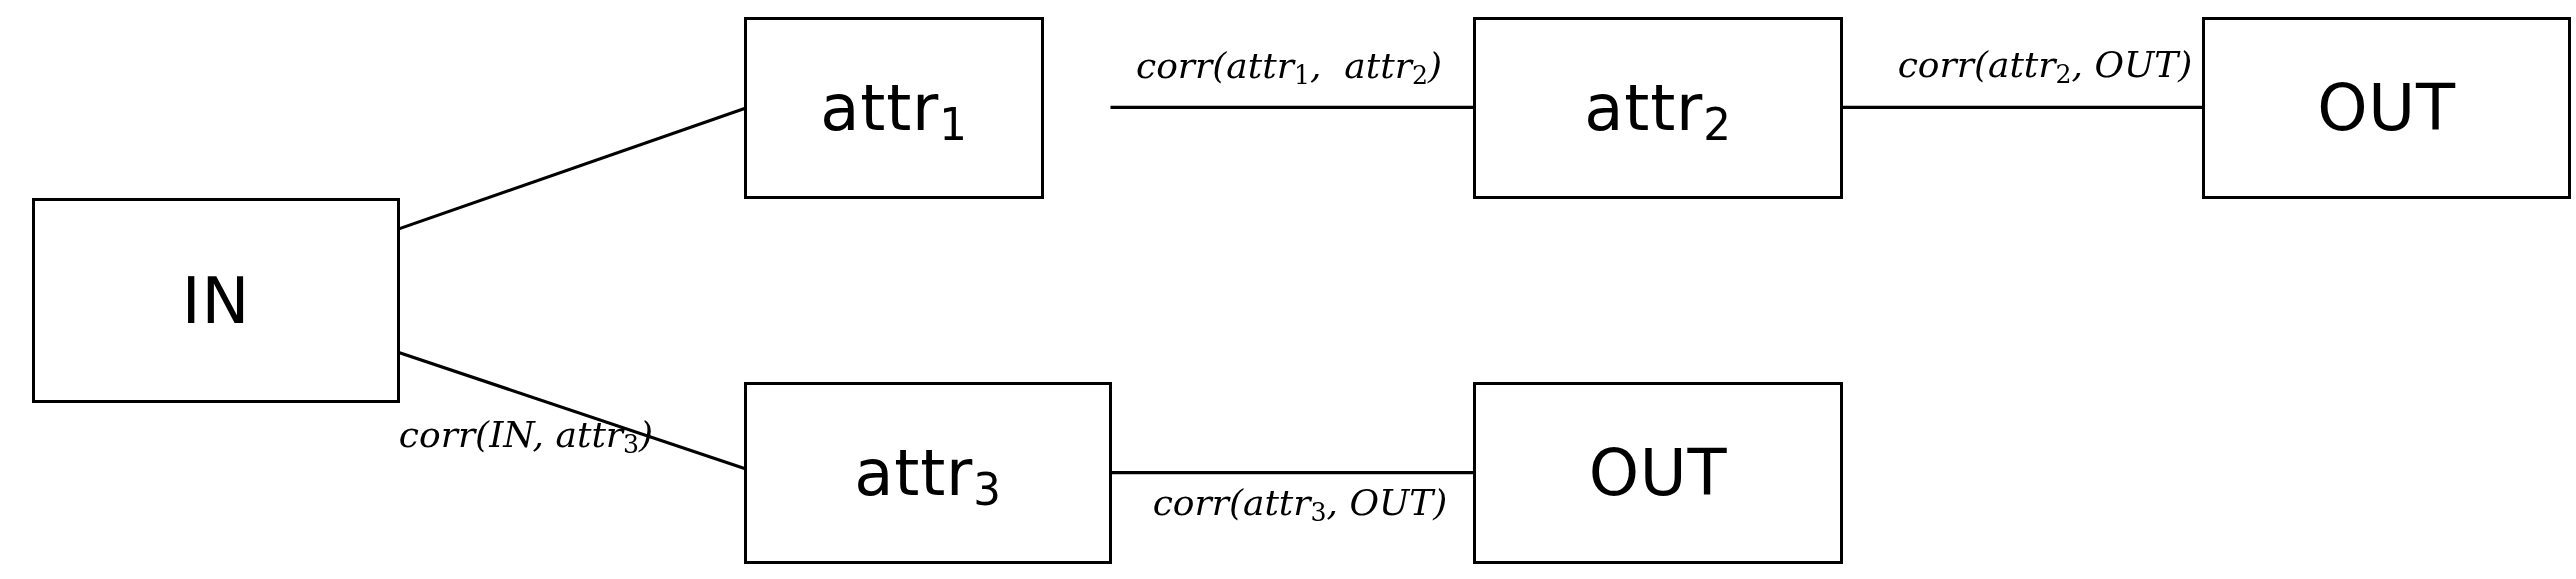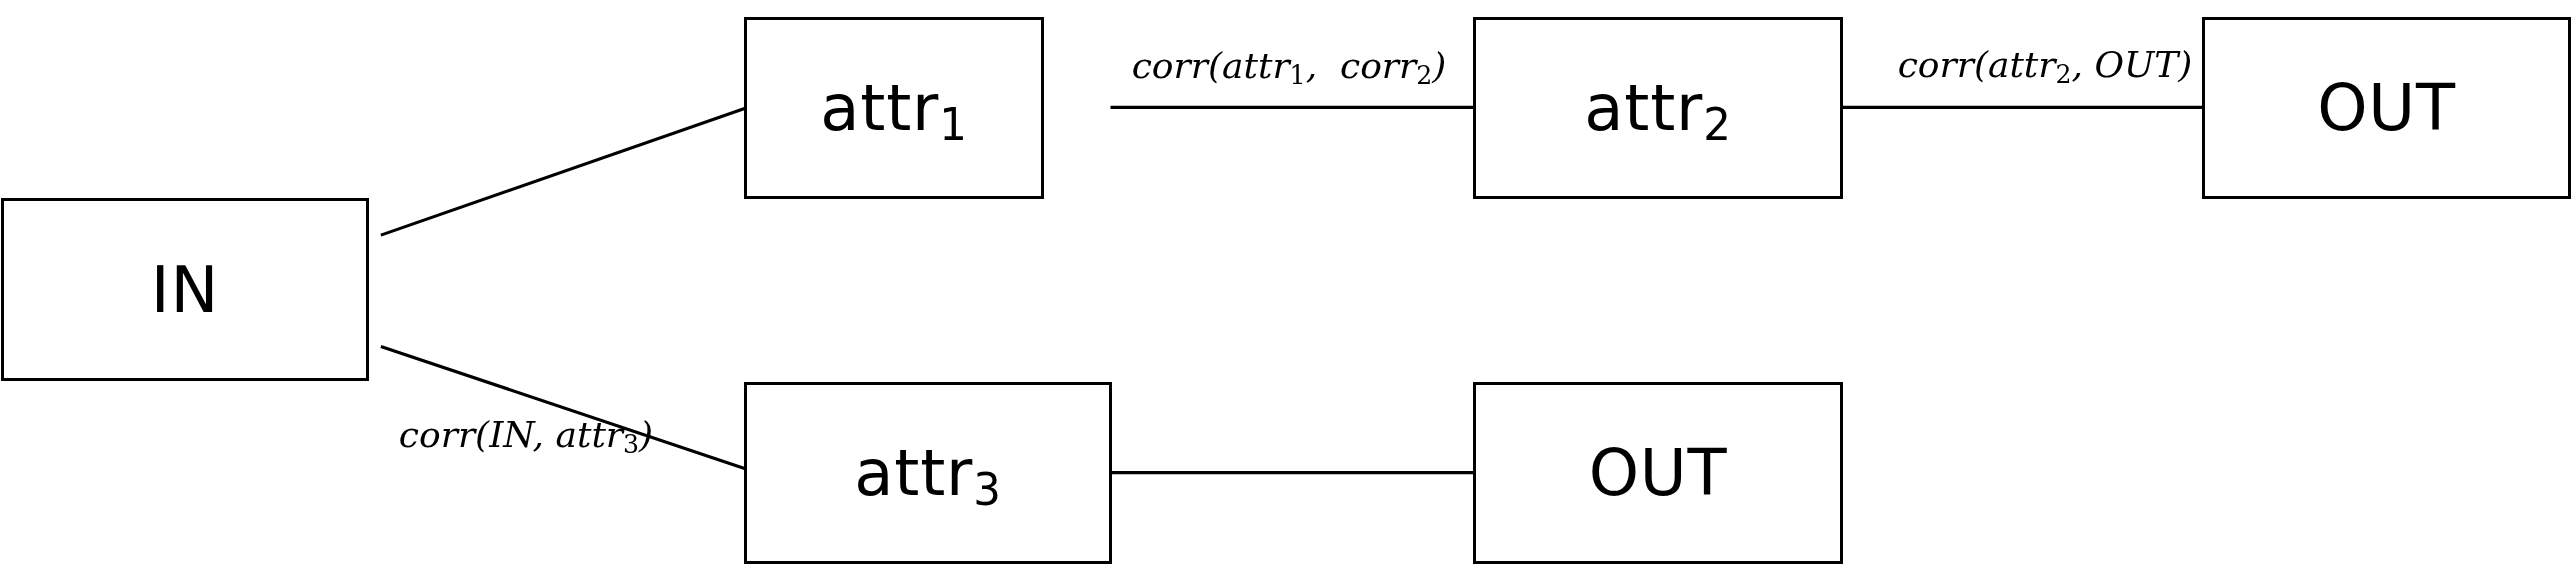--- a/index.html
+++ b/index.html
@@ -66,35 +66,36 @@
 <body>
 
 <div id="canvas" style="background: rgb(255, 255, 255);">
   <svg id="edges" xmlns="http://www.w3.org/2000/svg" viewBox="0 0 3287 740" width="2576" height="580">
       <line x1="486" y1="300" x2="951" y2="138" stroke="#000000" stroke-width="4"></line>
       <line x1="486" y1="442" x2="951" y2="598" stroke="#000000" stroke-width="4"></line>
       <line x1="1417" y1="137" x2="1882" y2="137" stroke="#000000" stroke-width="4"></line>
       <line x1="2350" y1="137" x2="2812" y2="137" stroke="#000000" stroke-width="4"></line>
       <line x1="1417" y1="603" x2="1882" y2="603" stroke="#000000" stroke-width="4"></line>
     </svg>
-<div class="node" style="left: 1px; top: 198px; width: 368px; height: 183px; border-color: rgb(0, 0, 0);">
+<div class="node" style="left: 32px; top: 198px; width: 368px; height: 205px; border-color: rgb(0, 0, 0);">
       <span class="node-label"><span>IN</span></span>
     </div>
     <div class="node" style="left: 744px; top: 16.5px; width: 300px; height: 182px; border-color: rgb(0, 0, 0);">
       <span class="node-label"><span>attr</span><sub>1</sub></span>
     </div>
     <div class="node" style="left: 1473px; top: 16.5px; width: 370px; height: 182px; border-color: rgb(0, 0, 0);">
       <span class="node-label"><span>attr</span><sub>2</sub></span>
     </div>
     <div class="node" style="left: 2202px; top: 16.5px; width: 369px; height: 182px; border-color: rgb(0, 0, 0);">
       <span class="node-label"><span>OUT</span></span>
     </div>
     <div class="node" style="left: 744px; top: 382px; width: 368px; height: 182px; border-color: rgb(0, 0, 0);">
       <span class="node-label"><span>attr</span><sub>3</sub></span>
     </div>
     <div class="node" style="left: 1473px; top: 382px; width: 370px; height: 182px; border-color: rgb(0, 0, 0);">
       <span class="node-label"><span>OUT</span></span>
     </div>
-    <div class="edge-label" style="left: 1289px; top: 66px;"><span>corr(attr</span><sub>1</sub><span>,  corr</span><sub>2</sub><span>)</span></div>
+    <div class="edge-label" style="left: 1289px; top: 66px;"><span>corr(attr</span><sub>1</sub><span>,  attr</span><sub>2</sub><span>)</span></div>
     <div class="edge-label" style="left: 2017px; top: 65px; margin-left: 28px;"><span>corr(attr</span><sub>2</sub><span>, OUT)</span></div>
     <div class="edge-label" style="left: 526px; top: 435px;"><span>corr(IN, attr</span><sub>3</sub><span>)</span></div>
+    <div class="edge-label" style="left: 1300px; top: 503px;"><span>corr(attr</span><sub>3</sub><span>, OUT)</span></div>
   </div>
 
 
 </body></html>

